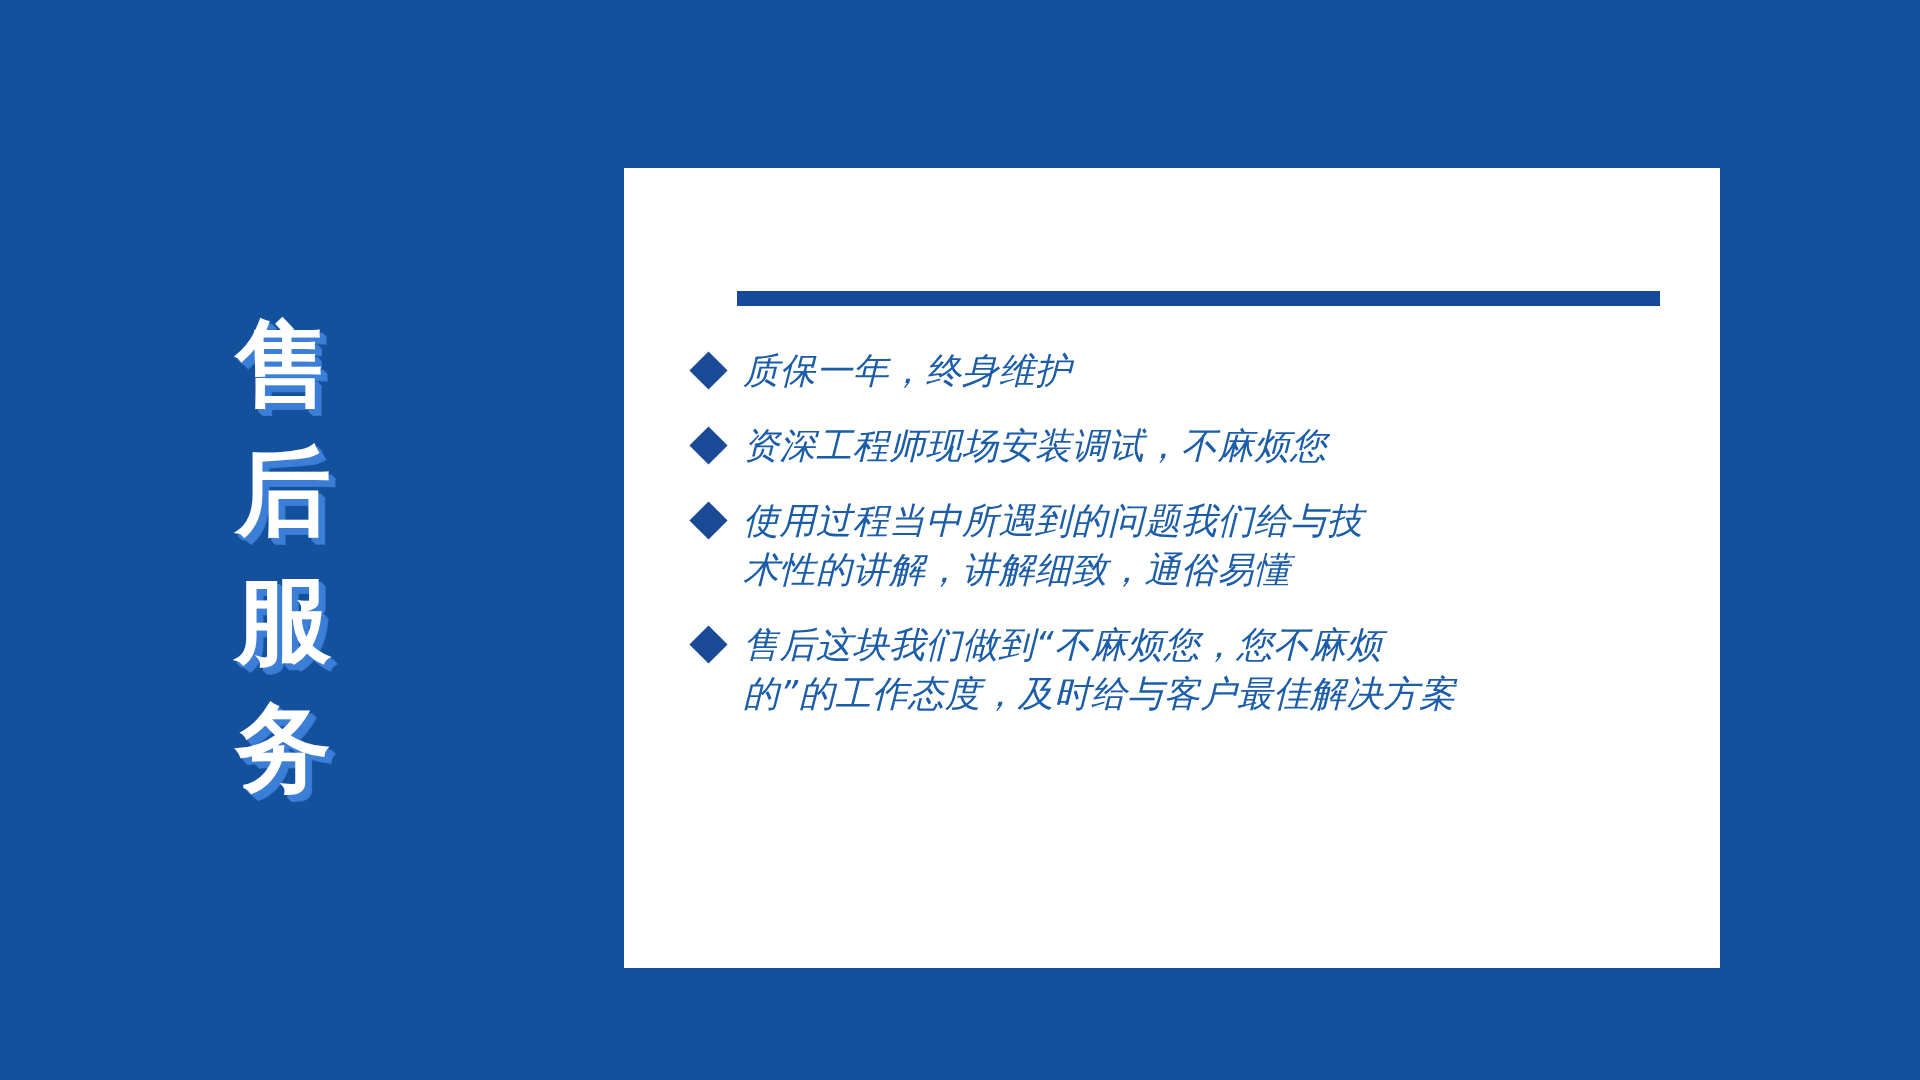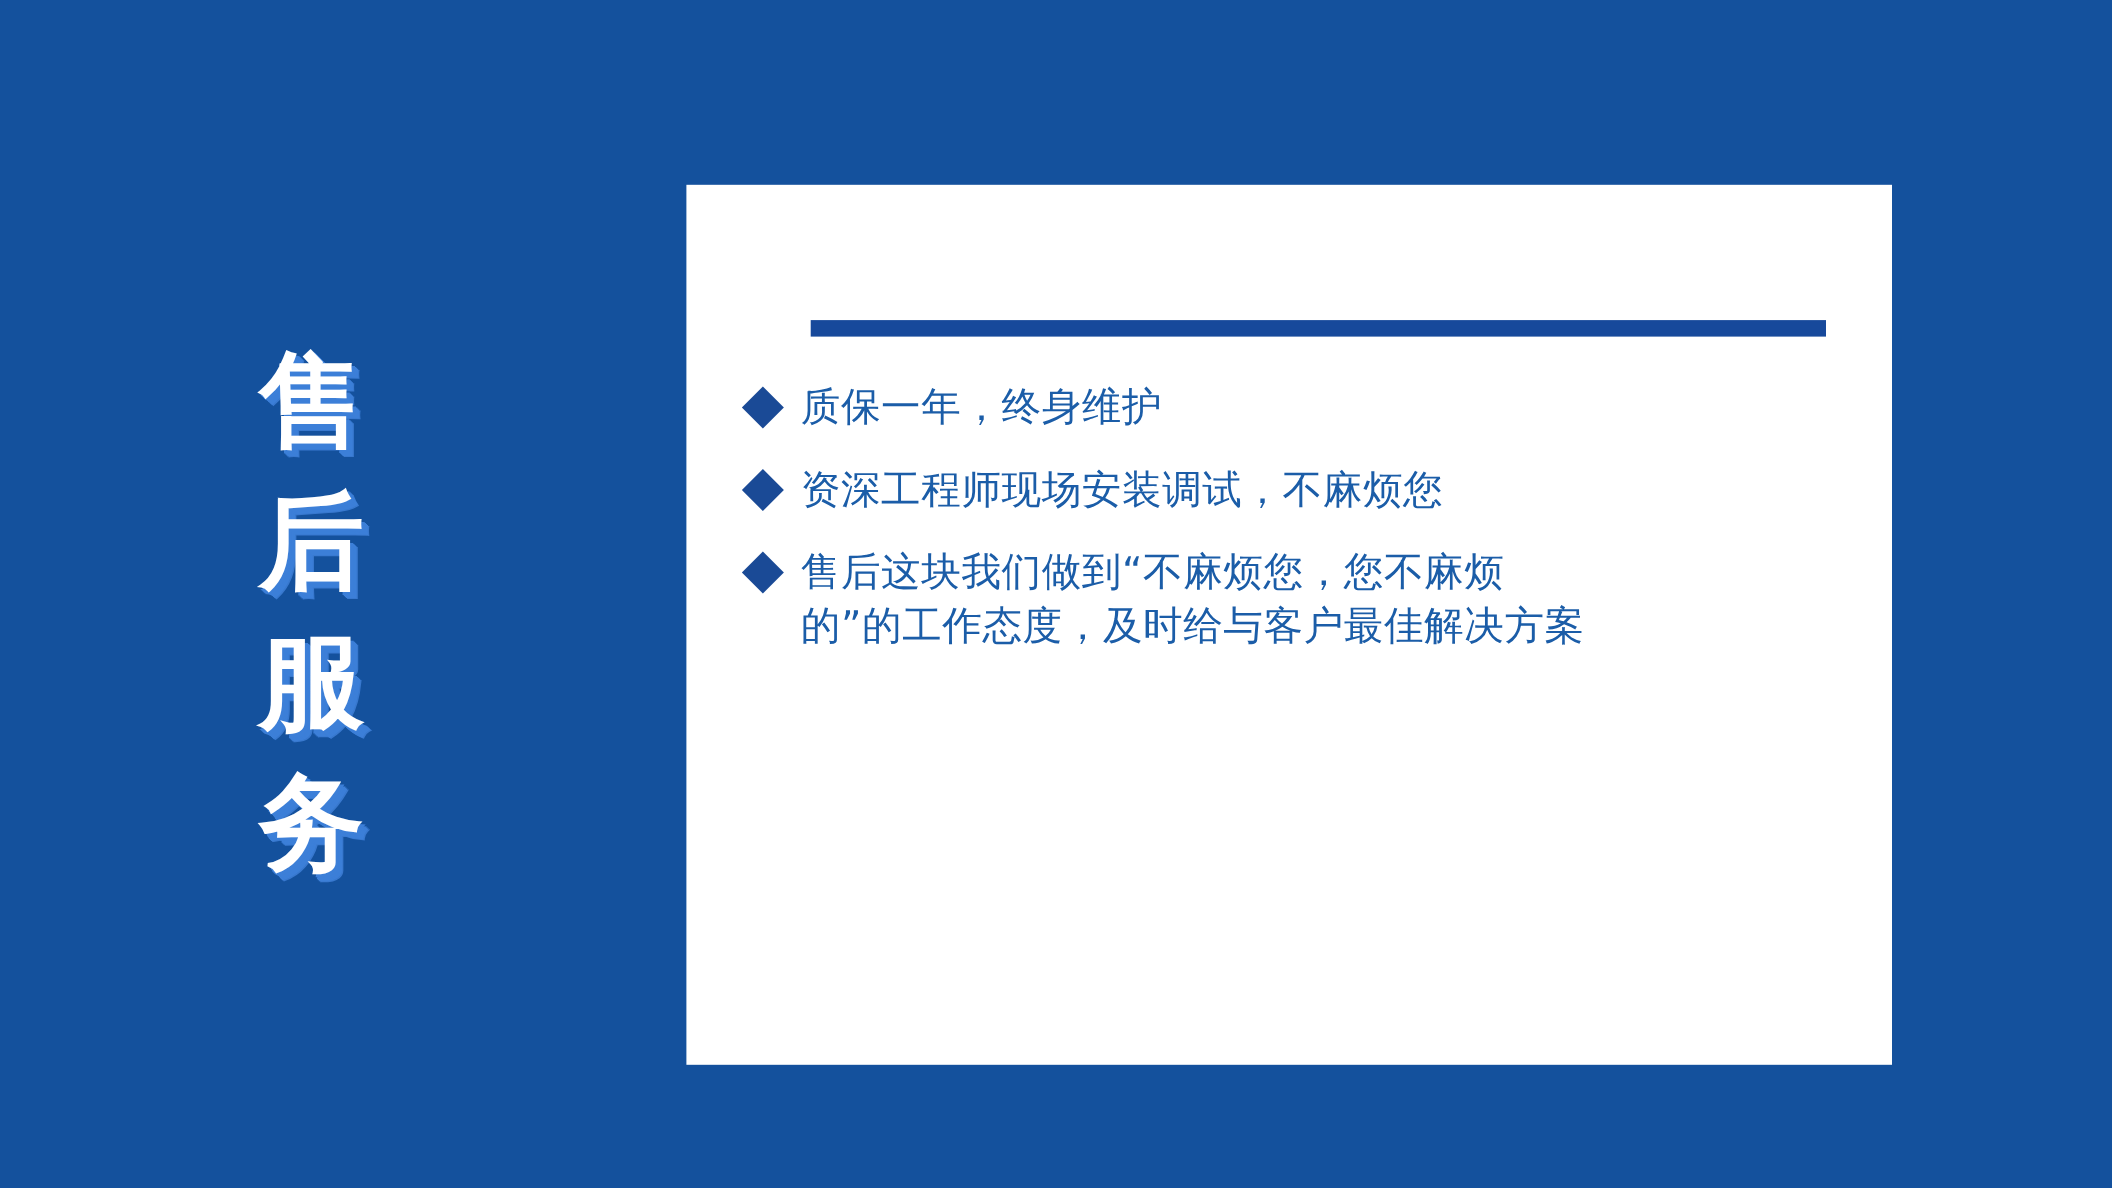--- a/index.html
+++ b/index.html
@@ -62,23 +62,24 @@
     left: 113px;   
     top: 123px;    
     width: 923px;
     height: 15px;
     background: #17499B;
   }
 
   
   #bullet-list {
     position: absolute;
-    left: 56px;    
+    left: 71px;    
     top: 178px;    
     width: 1010px;
+    font-style: italic;
   }
 
   .bullet-row {
     display: flex;
     align-items: flex-start;
     margin-bottom: 26px;
   }
   .bullet-row:last-child { margin-bottom: 0; justify-content: center; }
 
   .bullet-marker {
@@ -127,20 +128,25 @@
         <span class="bullet-marker"><span class="diamond"></span></span>
         <span class="bullet-text">质保一年，终身维护</span>
       </div>
 
       <div class="bullet-row">
         <span class="bullet-marker"><span class="diamond"></span></span>
         <span class="bullet-text">资深工程师现场安装调试，不麻烦您</span>
       </div>
 
 
+      <div class="bullet-row">
+        <span class="bullet-marker"><span class="diamond"></span></span>
+        <span class="bullet-text">使用过程当中所遇到的问题我们给与技
+术性的讲解，讲解细致，通俗易懂</span>
+      </div>
 
       <div class="bullet-row">
         <span class="bullet-marker"><span class="diamond"></span></span>
         <span class="bullet-text">售后这块我们做到“不麻烦您，您不麻烦
 的”的工作态度，及时给与客户最佳解决方案</span>
       </div>
 
     </div>
   </div>
 

